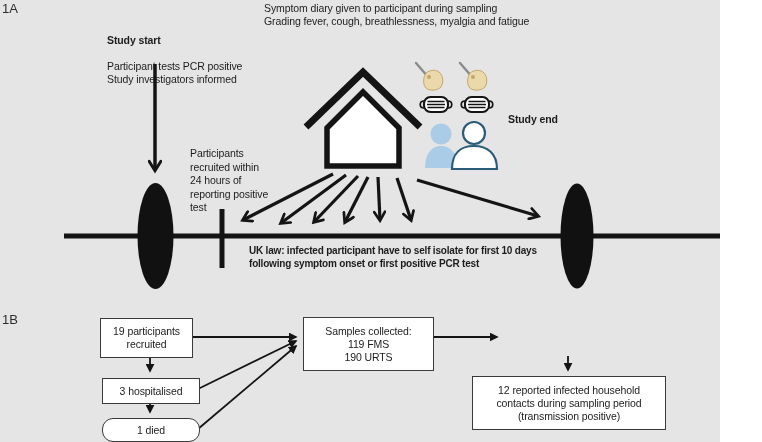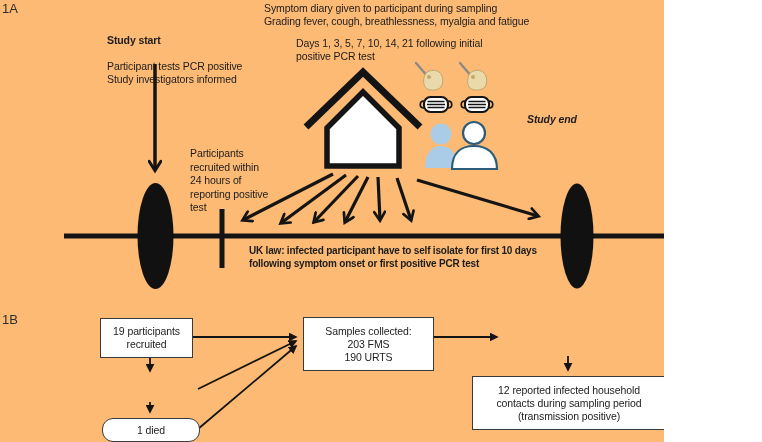--- a/index.html
+++ b/index.html
@@ -1,17 +1,17 @@
 <!DOCTYPE html>
 <html><head>
 <meta charset="utf-8">
 <style>
   html,body{margin:0;padding:0;background:#fff;}
   .figure{
-    position:relative;width:664px;height:442px;background:#fdba74;overflow:hidden;
+    position:relative;width:720px;height:442px;background:#e5e5e5;overflow:hidden;
     font-family:"Liberation Sans", sans-serif;color:#1c1c1c;
   }
   .txt{position:absolute;white-space:pre-line;font-size:10.5px;line-height:13px;letter-spacing:-0.1px;}
   .panel-label{position:absolute;font-size:13px;color:#2e2e2e;}
   .b{font-weight:bold;}
   svg.gfx{position:absolute;left:0;top:0;}
   .box{
     position:absolute;border:1.6px solid #3a3a3a;background:#fff;
     display:flex;align-items:center;justify-content:center;text-align:center;
     font-size:10.5px;line-height:13px;white-space:pre-line;letter-spacing:-0.1px;
@@ -104,46 +104,45 @@
 
   <div class="txt" style="left:107px;top:21px;">
     <span class="b">Study start</span><br>
     <span>Participant tests PCR positive
 Study investigators informed</span>
   </div>
 
   <div class="txt" style="left:264px;top:2px;">Symptom diary given to participant during sampling
 Grading fever, cough, breathlessness, myalgia and fatigue</div>
 
-  <div class="txt" style="left:296px;top:37px;">Days 1, 3, 5, 7, 10, 14, 21 following initial
-positive PCR test</div>
 
   <div class="txt" style="left:178px;top:147px;width:95px;line-height:13.5px;margin-left:12px;">Participants
 recruited within
 24 hours of
 reporting positive
 test</div>
 
-  <div class="txt" style="left:527px;top:100px;line-height:12.5px;font-style:italic;">
+  <div class="txt" style="left:508px;top:100px;line-height:12.5px;">
     <span class="b">Study end</span><br>
   </div>
 
   <div class="txt b" style="left:242px;top:244px;font-size:10px;letter-spacing:-0.2px;margin-left:7px;">UK law: infected participant have to self isolate for first 10 days
 following symptom onset or first positive PCR test</div>
 
   <div class="panel-label" style="left:2px;top:312px;">1B</div>
 
   <div class="box" style="left:100px;top:318px;width:91px;height:38px;">19 participants
 recruited</div>
 
+  <div class="box" style="left:102px;top:378px;width:96px;height:24px;">3 hospitalised</div>
 
   <div class="box" style="left:102px;top:418px;width:96px;height:22px;border-radius:11px;">1 died</div>
 
   <div class="box" style="left:303px;top:317px;width:129px;height:52px;">Samples collected:
-203 FMS
+119 FMS
 190 URTS</div>
 
 
   <div class="box" style="left:472px;top:376px;width:192px;height:52px;">12 reported infected household
 contacts during sampling period
 (transmission positive)</div>
 
 </div>
 
 </body></html>

